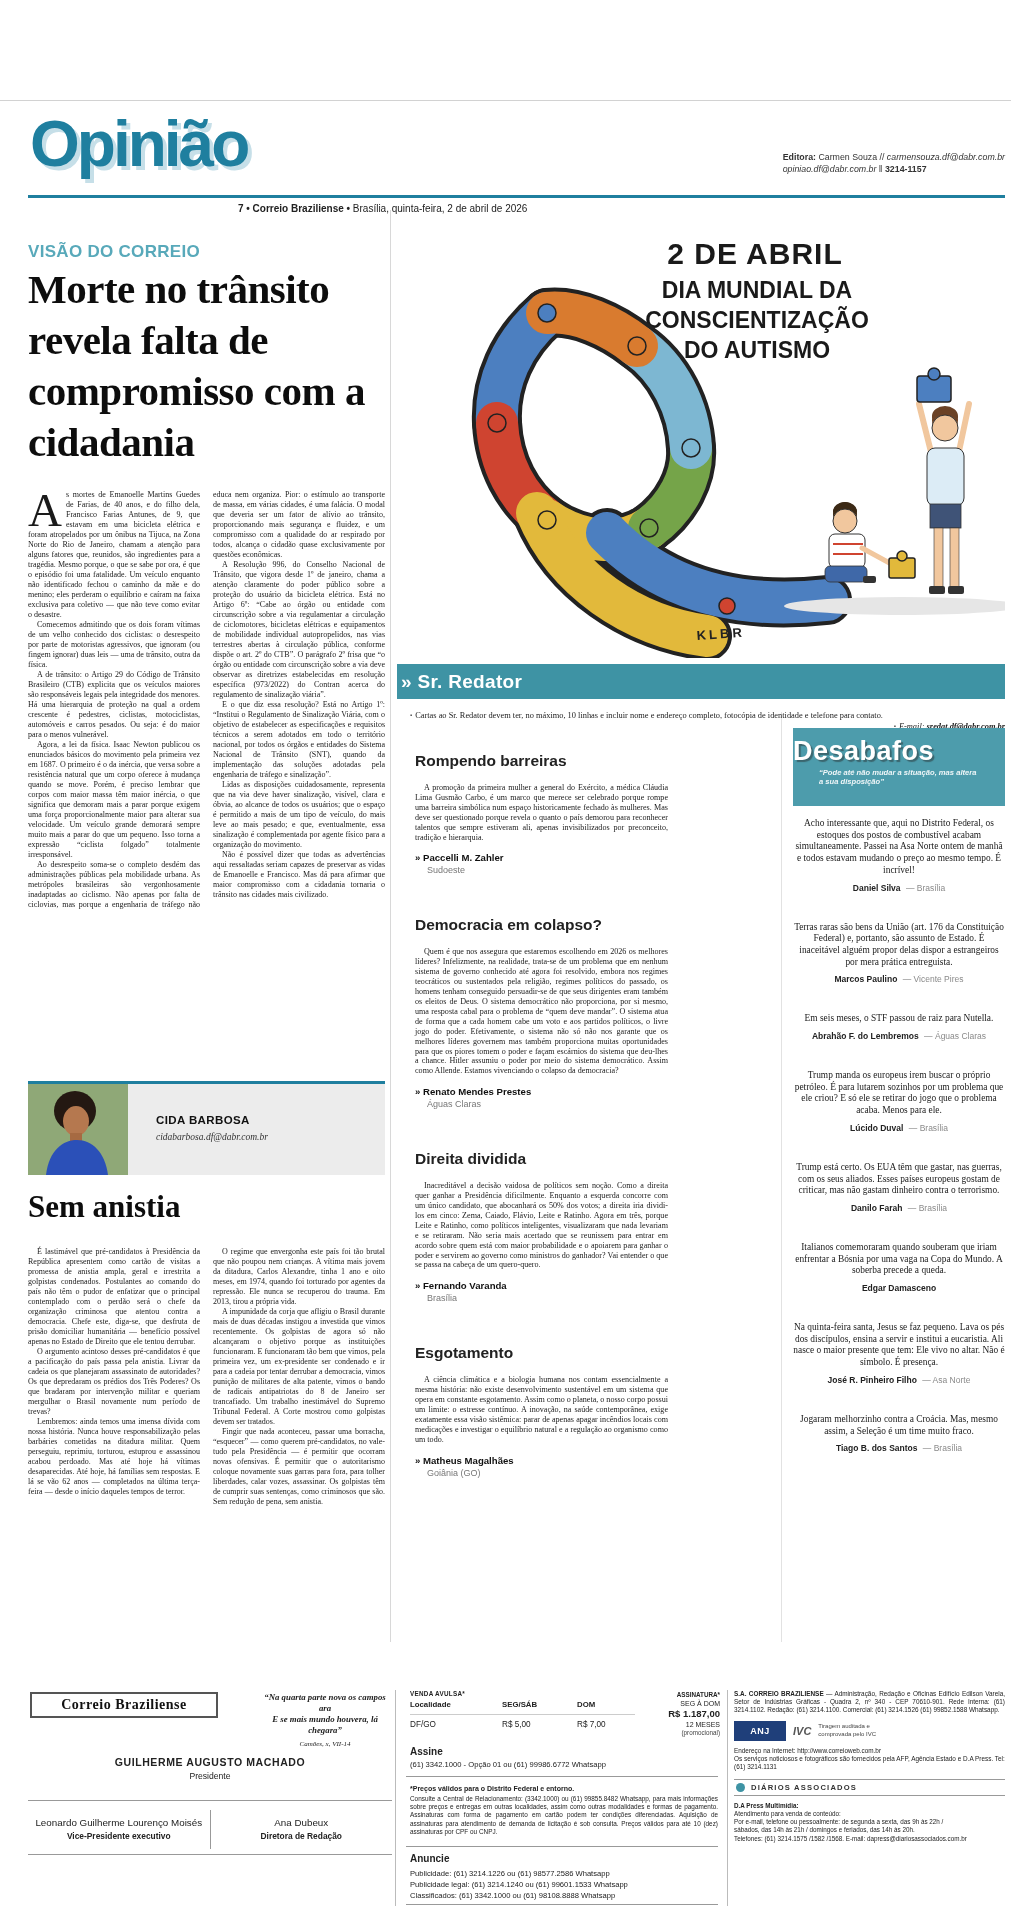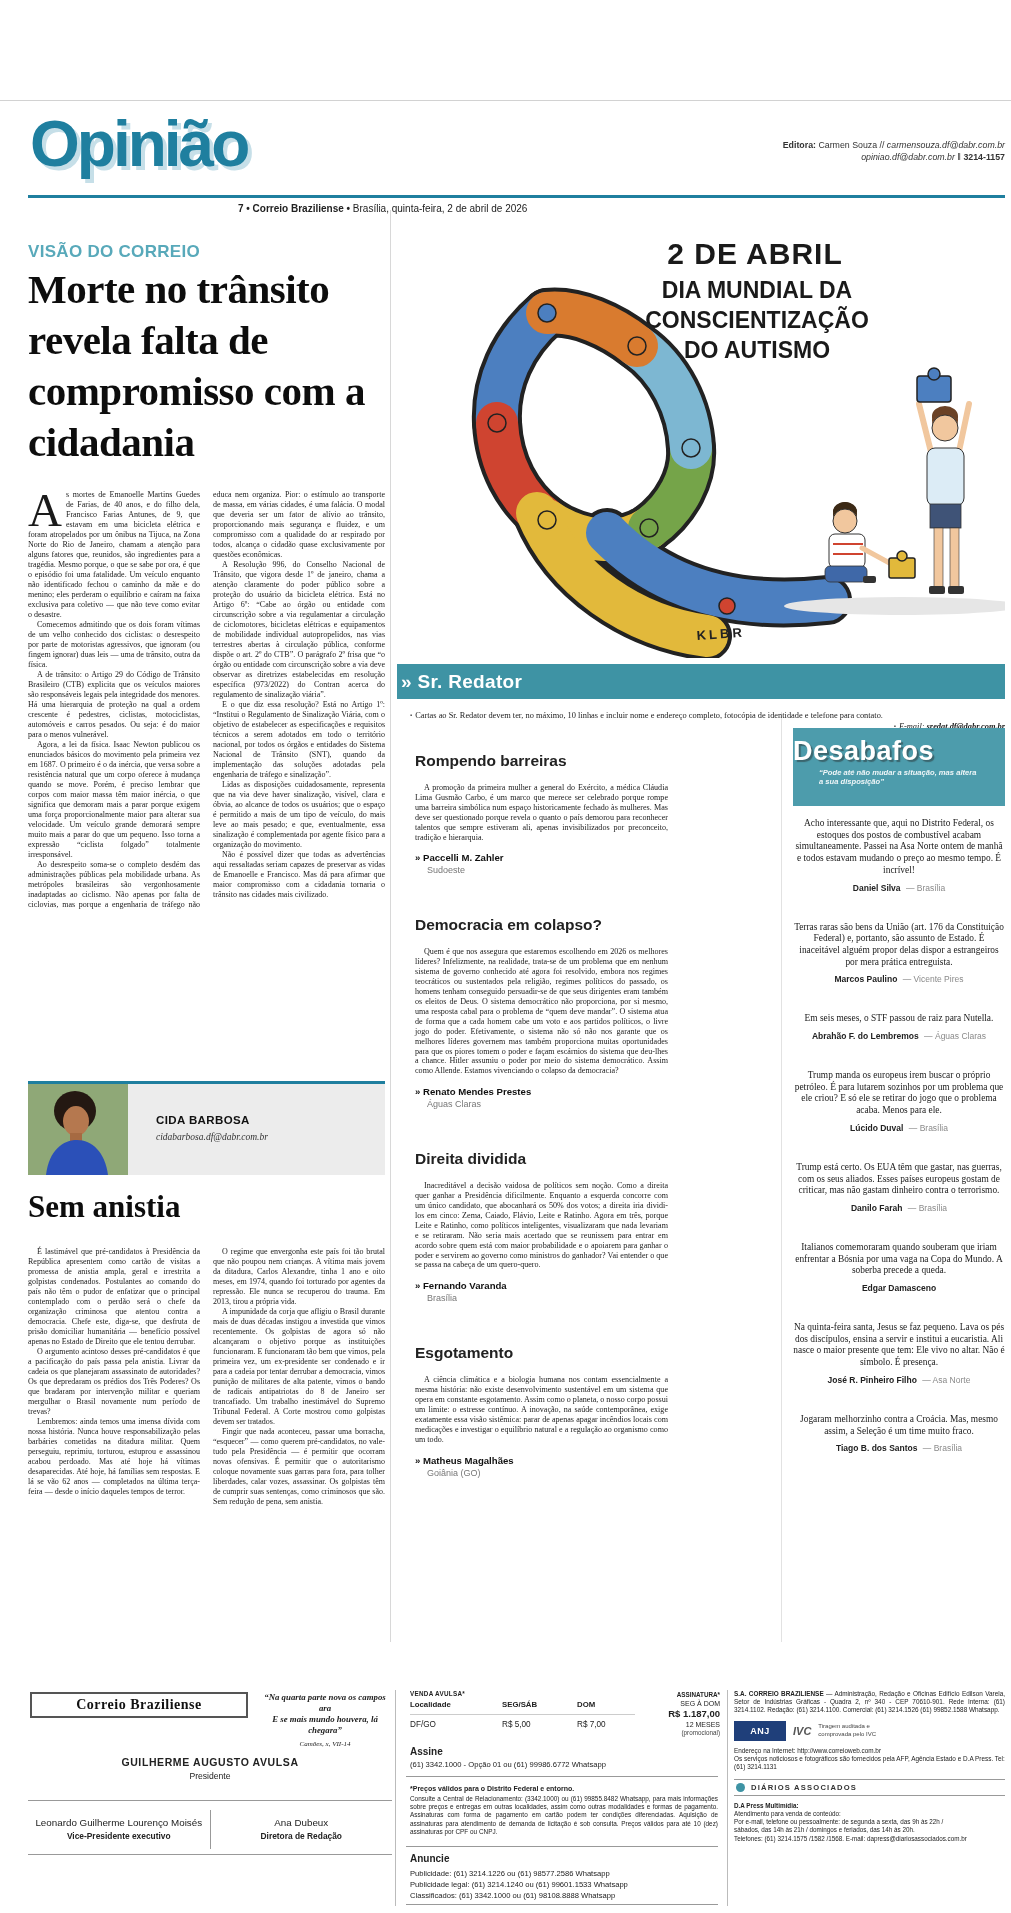--- a/index.html
+++ b/index.html
@@ -1,20 +1,20 @@
 <!DOCTYPE html>
 <html><head>
 <meta charset="utf-8">
 <style>
 *{margin:0;padding:0;box-sizing:border-box}
 body{background:#fff}
 .page{position:relative;width:1011px;height:1913px;margin:12px auto;background:#fff;font-family:"Liberation Serif",serif;color:#111;overflow:hidden}
 .hairline-top{position:absolute;left:0;top:88px;width:1011px;height:1px;background:#d2d2d2}
 .brand{position:absolute;left:30px;top:100px;font:700 64px/1 "Liberation Sans",sans-serif;color:#1f7f9f;letter-spacing:-3px;text-shadow:4px 4px 0 #c6dfe8}
-.editor-info{position:absolute;right:6px;top:128px;text-align:right;font:8.8px/11.5px "Liberation Sans",sans-serif;color:#333}
+.editor-info{position:absolute;right:6px;top:140px;text-align:left;font:8.8px/11.5px "Liberation Sans",sans-serif;color:#333}
 .editor-info i{font-style:italic}
 .brand-rule{position:absolute;left:28px;top:183px;width:977px;height:3px;background:#1f7f9f}
 .dateline{position:absolute;left:238px;top:190px;font:10px/14px "Liberation Sans",sans-serif;color:#222}
 .dateline b{font-weight:700}
 .kicker{position:absolute;left:28px;top:230px;font:700 17px/20px "Liberation Sans",sans-serif;color:#58a9ba;letter-spacing:.3px}
 .headline{position:absolute;left:28px;top:252px;width:364px;font:700 41px/51px "Liberation Serif",serif;letter-spacing:-.5px;color:#0d0d0d}
 .ed-body,.sa-body{position:absolute;left:28px;width:357px;column-count:2;column-gap:13px;font-size:8px;line-height:10px;text-align:justify;color:#1a1a1a}
 .ed-body{top:478px;height:588px}
 .sa-body{top:1235px;height:345px}
 .ed-body p,.sa-body p{margin:0}
@@ -45,21 +45,21 @@
 .desabafos-box h2{margin:8px 0 2px;font:700 27px/30px "Liberation Sans",sans-serif;text-shadow:2px 2px 1px rgba(35,35,35,.45);letter-spacing:.5px}
 .desabafos-box .sub{display:block;margin:0 auto;width:160px;font:italic 700 7.6px/9px "Liberation Sans",sans-serif;color:#eef6f8}
 .desa-entries{position:absolute;left:793px;top:806px;width:212px;text-align:center}
 .desa-entry{margin-bottom:29px}
 .desa-entry p{margin:0;font-size:9.4px;line-height:11.7px;color:#1a1a1a}
 .desa-entry .sig{margin-top:6px;font:700 8.5px/10px "Liberation Sans",sans-serif;color:#222}
 .desa-entry .sig .loc{font-weight:400;color:#8a8a8a;margin-left:3px}
 .footer{position:absolute;left:28px;top:1678px;width:977px;height:230px;font-family:"Liberation Sans",sans-serif;color:#222}
 .f-hr{position:absolute;height:1px;background:#999}
 .f-vr{position:absolute;width:1px;background:#bbb;top:0;height:216px}
-.f-masthead{position:absolute;left:2px;top:2px;width:218px;height:26px;border:2px solid #555;text-align:center;font:700 14px/22px "Liberation Serif",serif;letter-spacing:.5px;color:#111}
+.f-masthead{position:absolute;left:2px;top:2px;width:188px;height:26px;border:2px solid #555;text-align:center;font:700 14px/22px "Liberation Serif",serif;letter-spacing:.5px;color:#111}
 .f-quote{position:absolute;left:230px;top:2px;width:134px;text-align:center;font:italic 700 8.8px/11px "Liberation Serif",serif}
 .f-quote .attr{font:italic 400 7px/10px "Liberation Serif",serif;margin-top:3px}
 .f-president{position:absolute;left:0;top:66px;width:364px;text-align:center}
 .f-president .nm{font:700 10.5px/12px "Liberation Sans",sans-serif;letter-spacing:.6px}
 .f-president .tt{font:8.6px/12px "Liberation Sans",sans-serif;margin-top:2px}
 .f-execs{position:absolute;left:0;top:120px;width:364px;display:flex;text-align:center}
 .f-execs .cell{flex:1;padding:7px 4px}
 .f-execs .cell+.cell{border-left:1px solid #999}
 .f-execs .nm{font:9.8px/12px "Liberation Sans",sans-serif}
 .f-execs .tt{font:700 8.4px/11px "Liberation Sans",sans-serif;margin-top:2px}
@@ -300,21 +300,21 @@
     </div>
 
   <div class="footer">
     <div class="f-masthead">Correio Braziliense</div>
     <div class="f-quote">
       <div>“Na quarta parte nova os campos ara</div>
       <div>E se mais mundo houvera, lá chegara”</div>
       <div class="attr">Camões, x, VII-14</div>
     </div>
     <div class="f-president">
-      <div class="nm">GUILHERME AUGUSTO AVULSA</div>
+      <div class="nm">GUILHERME AUGUSTO MACHADO</div>
       <div class="tt">Presidente</div>
     </div>
     <div class="f-hr" style="left:0;top:110px;width:364px"></div>
     <div class="f-execs">
       <div class="cell">
         <div class="nm">Leonardo Guilherme Lourenço Moisés</div>
         <div class="tt">Vice-Presidente executivo</div>
       </div>
       <div class="cell">
         <div class="nm">Ana Dubeux</div>

